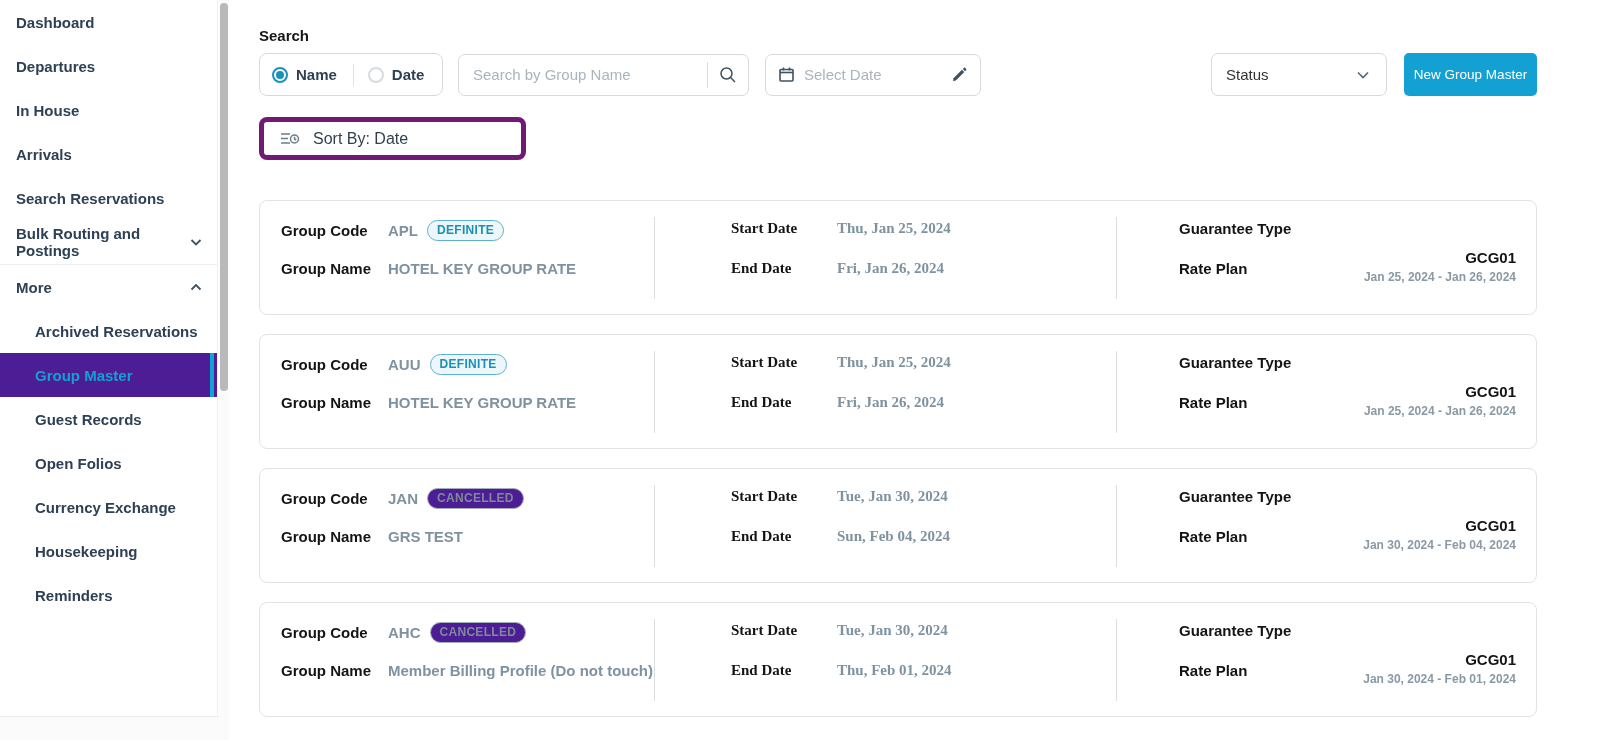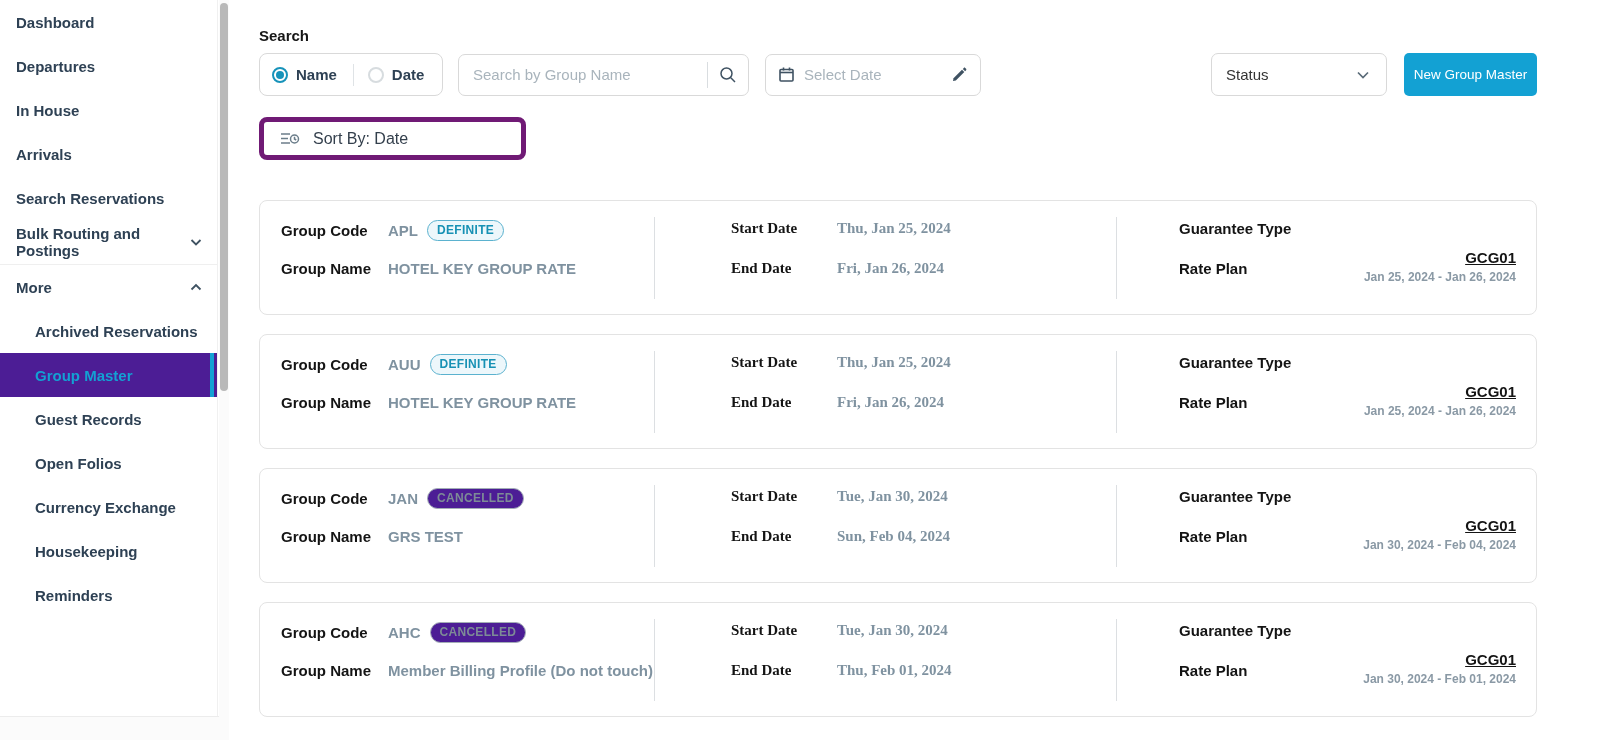--- a/index.html
+++ b/index.html
@@ -76,21 +76,21 @@
   .c-value { color:#7f92a0; font-weight:700; }
   .row-a { top:19px; } .row-b { top:59px; }
   .sec1 { left:21px; } .sec1 .c-label { width:107px; }
   .sec2 { left:471px;font-family:Liberation Serif, serif; } .sec2 .c-label { width:106px; }
   .sec3 { left:919px; }
   .badge { margin-left:9px; font-size:12px; font-weight:700; letter-spacing:.3px;
     padding:2px 9px 3px; border-radius:11px; border:1px solid; line-height:14px; }
   .badge.definite { color:#1791b4; border-color:#5bb2cf; background:#edf7fb; }
   .badge.cancelled { color:#7d8b96; border-color:#a3aeb6; background:#4c1d95; }
   .rate-block { position:absolute; right:20px; top:48px; text-align:right; }
-  .rate-code { font-size:15px; font-weight:700; color:#141414; line-height:18px;text-decoration:underline; }
+  .rate-code { font-size:15px; font-weight:700; color:#141414; line-height:18px; }
   .rate-range { font-size:12px; color:#8a99a5; font-weight:700; margin-top:3px; }
 
   .icon-slate { color:#3f5262; }
   .icon-gray { color:#7a8894; }
   svg { display:block; }
 </style>
 </head>
 <body>
 
 <aside class="sidebar">

